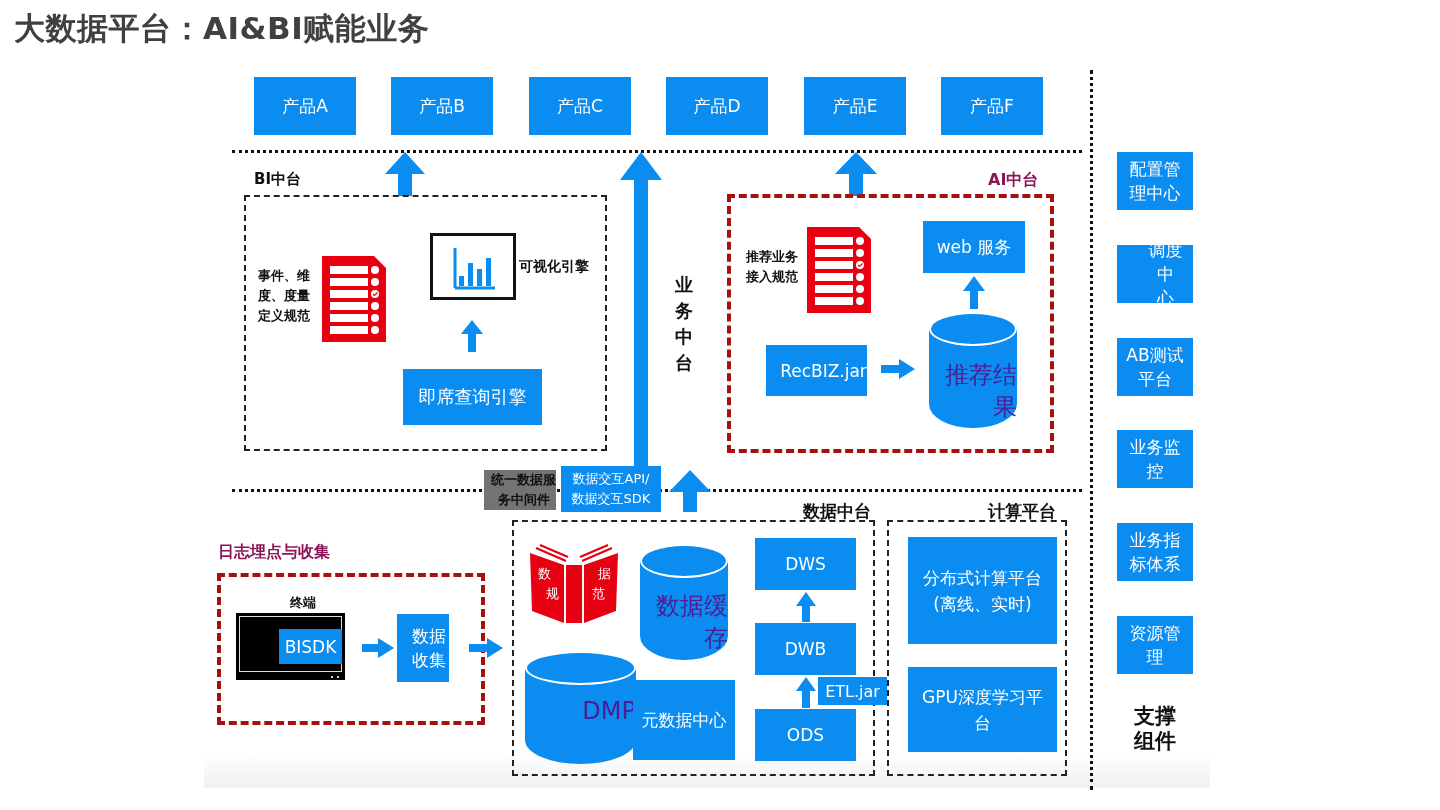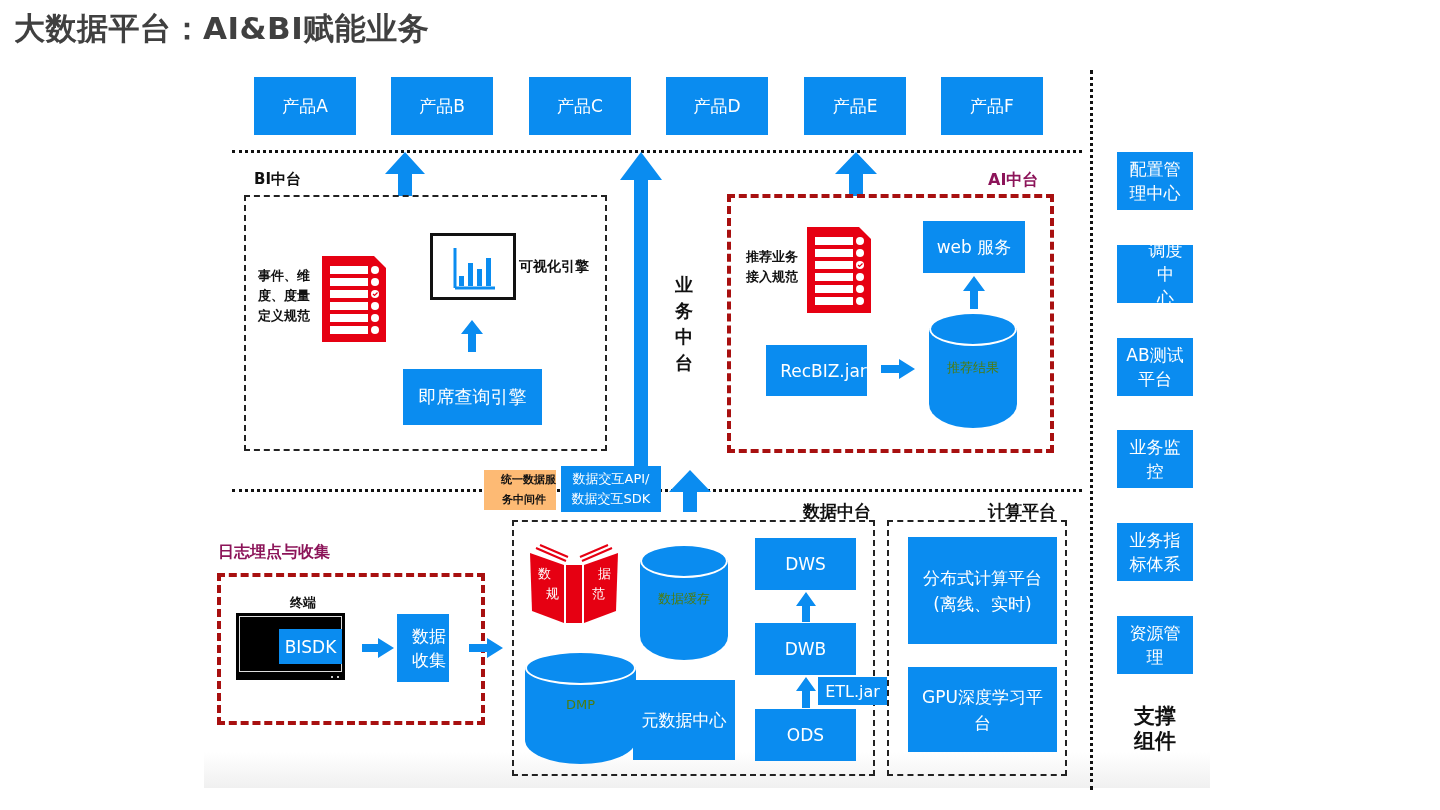--- a/index.html
+++ b/index.html
@@ -14,21 +14,21 @@
   .dashbox { border: 2px dashed #222; }
   .reddash { border: 4px dashed #a81010; }
   .product { width: 102px; height: 58px; font-size: 17px; }
   .label { font-size: 13px; line-height: 20px; font-weight: bold; color: #111; }
   .lbl-dark { font-size: 15px; font-weight: bold; }
   .purple { color: #8c1459; font-weight: bold; font-size: 16px; }
   .side-btn { width: 76px; height: 58px; font-size: 17px; line-height: 24px; padding: 0 4px; }
   .cyl { position: absolute; }
   .cyl .body { position: absolute; left: 0; width: 100%; background: #0a8cf0; border-radius: 0 0 50% 50% / 0 0 24px 24px; }
   .cyl .top { position: absolute; left: 0; top: 0; width: 100%; height: 34px; border-radius: 50%; background: #0a8cf0; border: 2px solid #fff; box-shadow: 0 0 0 0 #0a8cf0; }
-  .cyl .text { position: absolute; left: 0; width: 100%; text-align: center; color: #4d7c0f; font-size: 13px; }
+  .cyl .text { position: absolute; left: 0; width: 100%; text-align: right; color: #4c1d95; font-size: 24px; }
   .arrow svg { display: block; }
   .doc-icon svg { display: block; }
 </style>
 </head>
 <body>
 
 <div class="abs title">大数据平台：AI&amp;BI赋能业务</div>
 
 <div class="abs bottom-fade"></div>
 
@@ -156,21 +156,21 @@
       <polygon points="0,6 18,6 18,0 34,10 18,20 18,14 0,14" fill="#0a8cf0"></polygon>
     </svg>
 </div>
 
 <div class="cyl" style="left:929px;top:312px;width:88px;height:116px;">
   <div class="body" style="top:16px;height:100px;"></div>
   <div class="top"></div>
   <div class="text" style="top:47px;">推荐结果</div>
 </div>
 
-<div class="abs" style="left:484px;top:470px;font-size:11px;line-height:20px;font-weight:bold;text-align:right;width:72px;background:#fdba74;">
+<div class="abs" style="left:484px;top:470px;font-size:13px;line-height:20px;font-weight:bold;text-align:right;width:72px;background:#737373;">
   <div>统一数据服</div>
   <div style="text-align:center;padding-left:8px;">务中间件</div>
 </div>
 <div class="abs blue" style="left:561px;top:466px;width:100px;height:46px;font-size:13px;line-height:20px;flex-direction:column;">
   <div>数据交互API/</div>
   <div>数据交互SDK</div>
 </div>
 <div class="abs arrow" style="left:669px;top:470px;">
   <svg width="42" height="42" viewBox="0 0 42 42">
       <polygon points="21,0 42,22 28,22 28,42 14,42 14,22 0,22" fill="#0a8cf0"></polygon>

